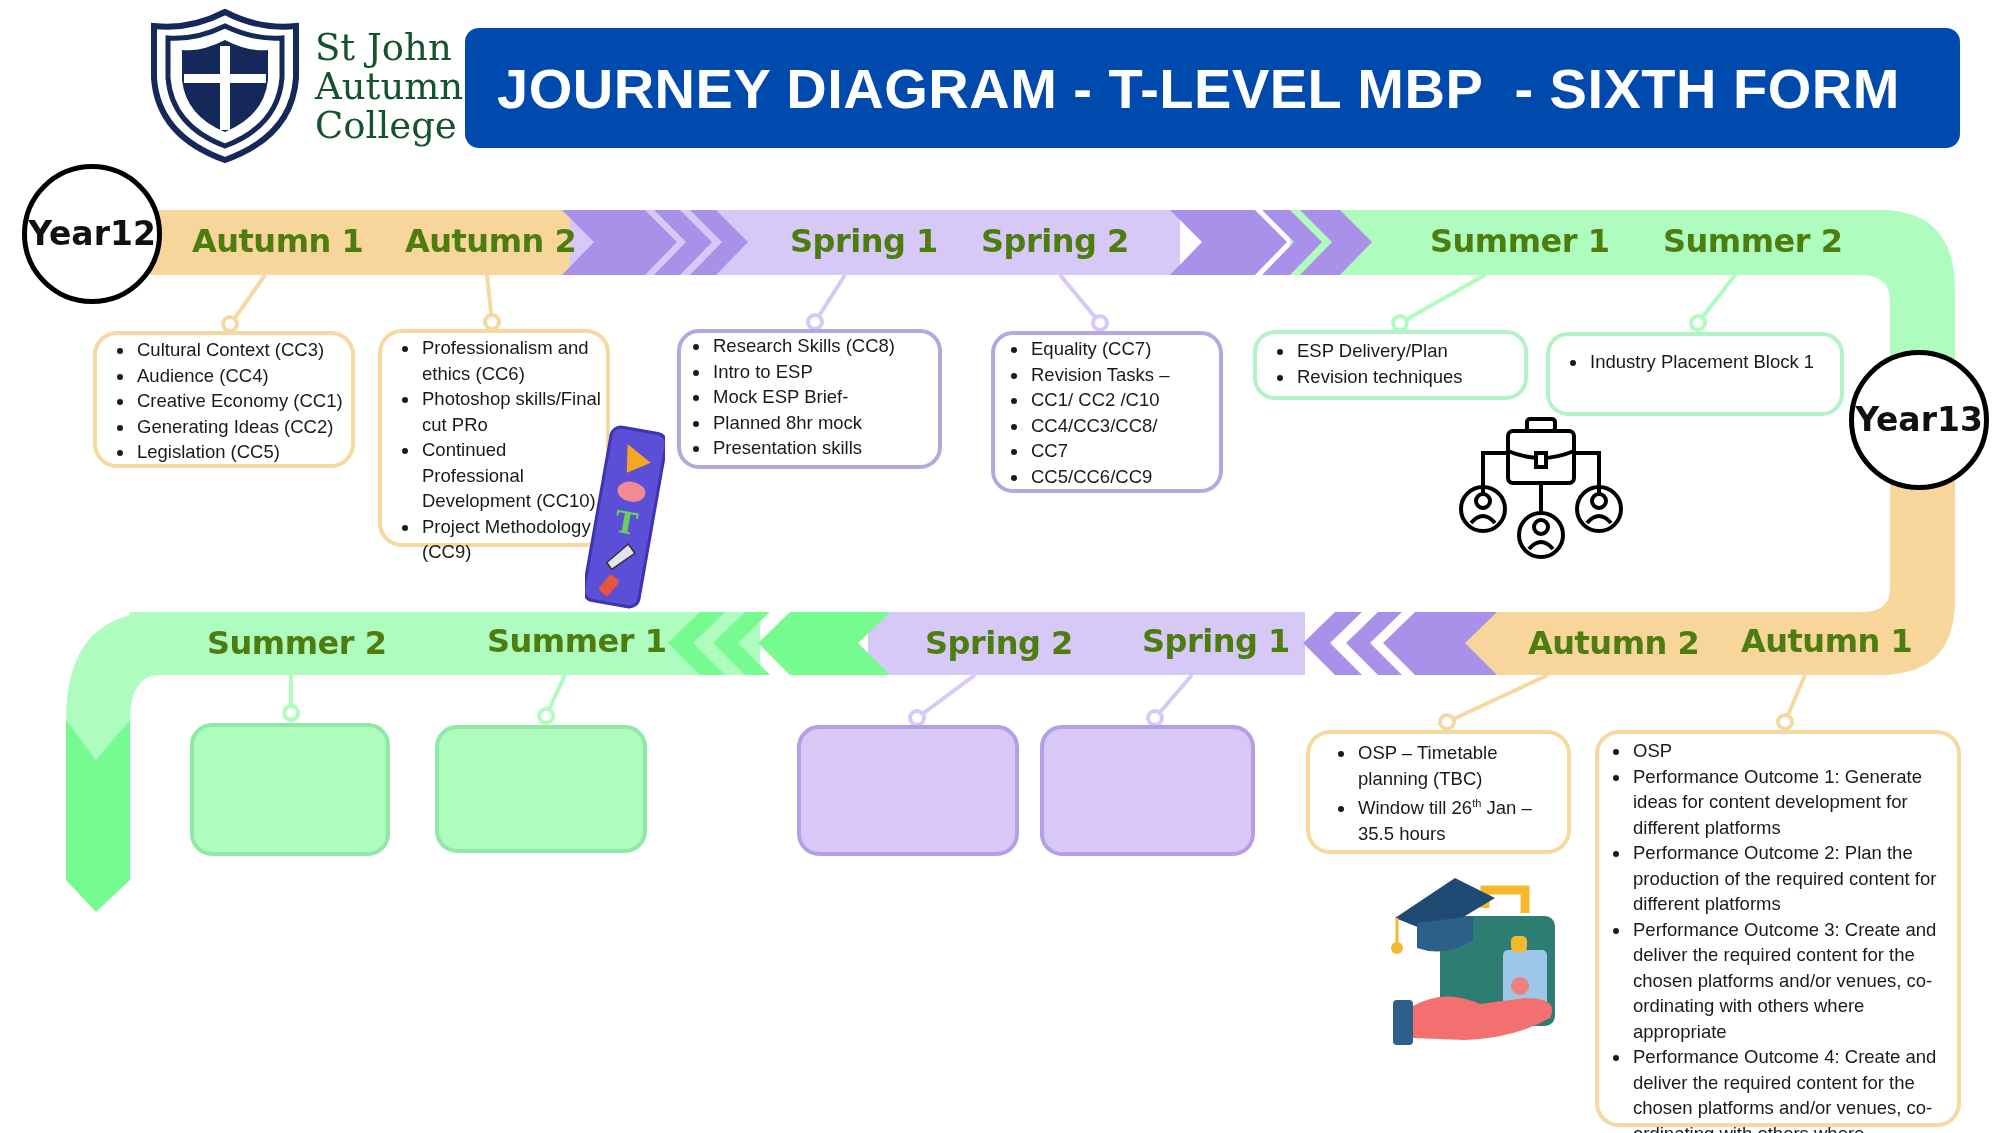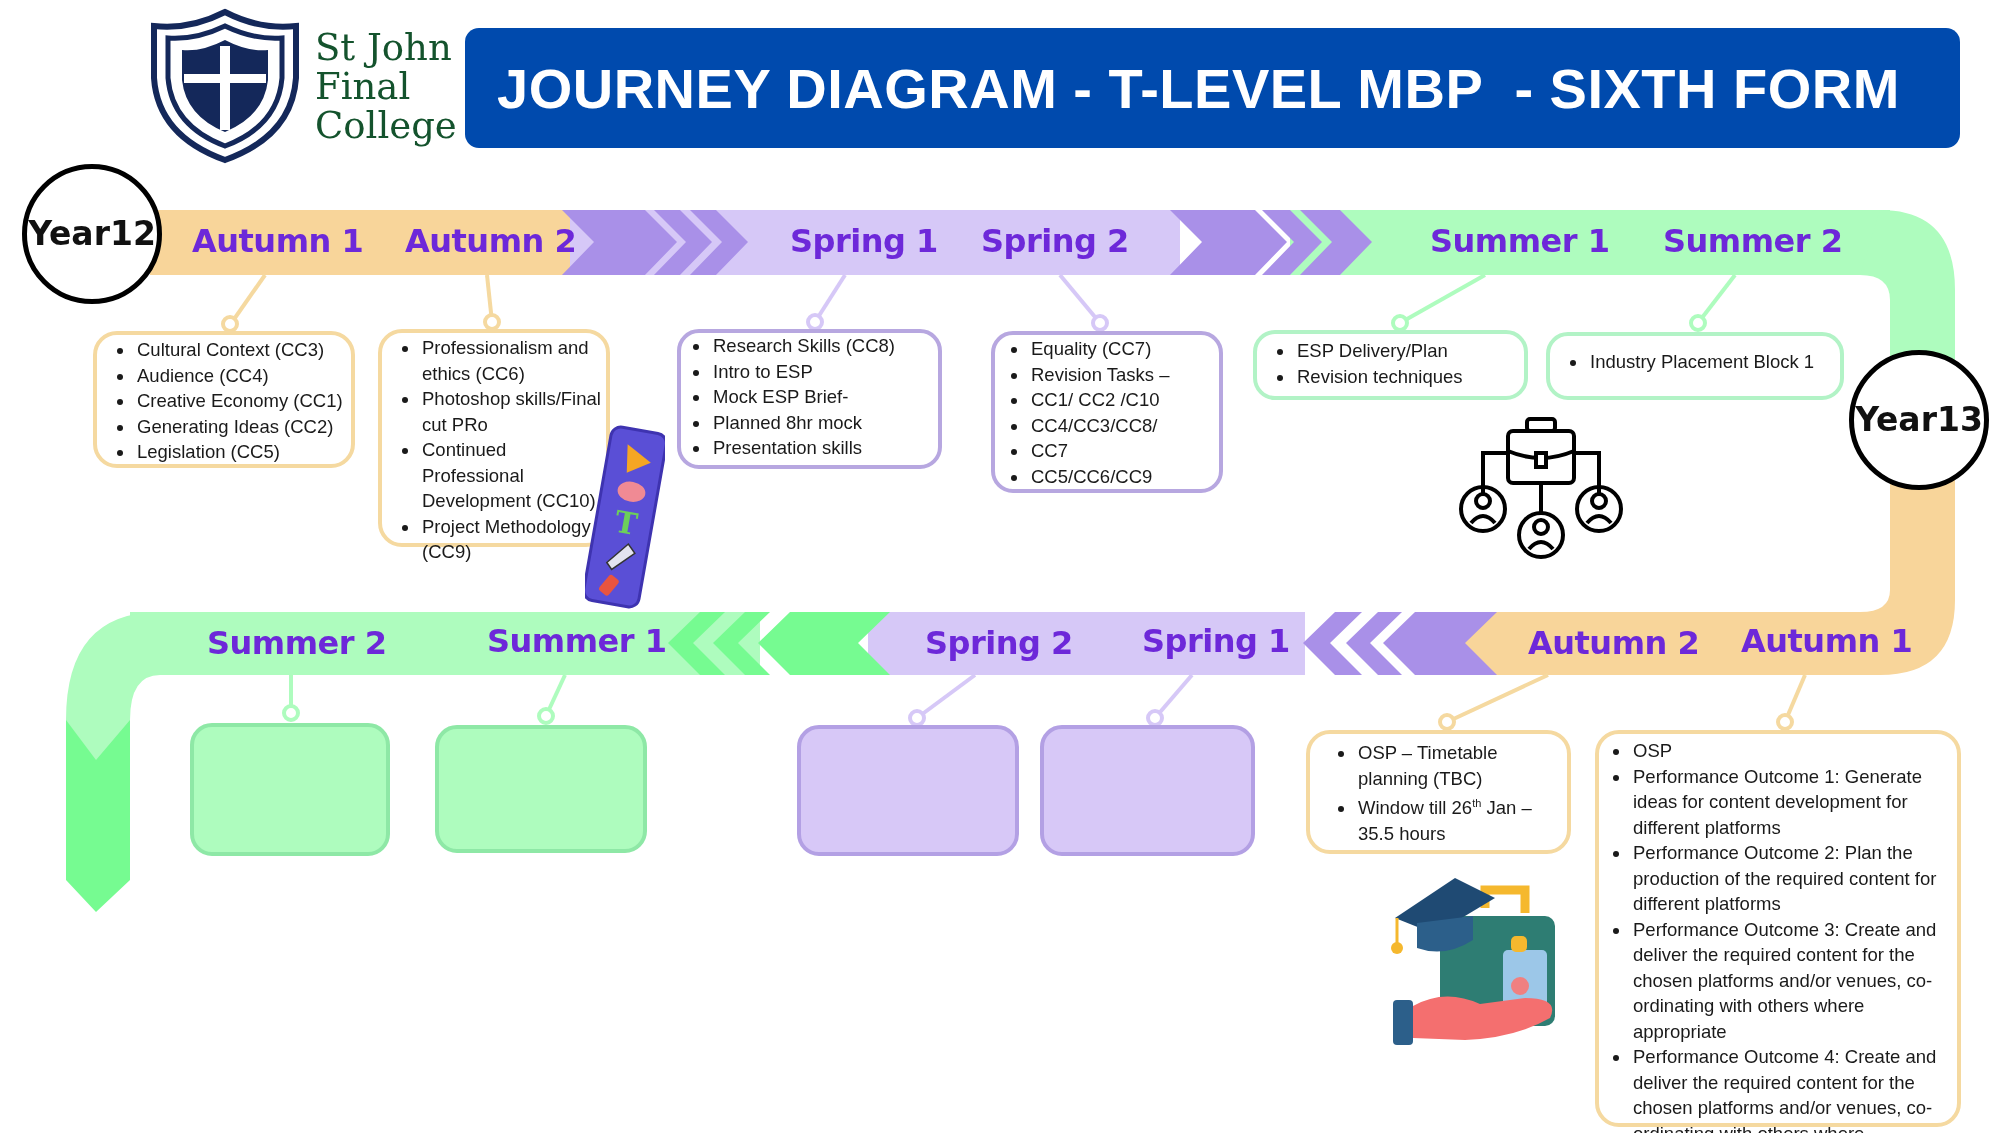--- a/index.html
+++ b/index.html
@@ -2,21 +2,21 @@
 <html><head>
 <meta charset="utf-8">
 <style>
   html,body{margin:0;padding:0;background:#fff;}
   body{width:2000px;height:1133px;position:relative;overflow:hidden;font-family:"Liberation Sans",sans-serif;}
   .abs{position:absolute;}
   #road{position:absolute;left:0;top:0;width:2000px;height:1133px;}
   .title-banner{left:465px;top:28px;width:1495px;height:120px;background:#004aad;border-radius:14px;color:#fff;display:flex;align-items:center;}
   .title-banner span{font-family:"Liberation Sans",sans-serif;font-weight:bold;font-size:56px;padding-left:32px;white-space:pre;letter-spacing:0.5px;}
   .logo-text{left:315px;top:28px;color:#14532d;font-family:"DejaVu Serif",serif;font-size:37px;line-height:39px;}
-  .term{font-family:"DejaVu Sans",sans-serif;font-weight:bold;font-size:32px;color:#6d28d9;white-space:nowrap;letter-spacing:-0.5px;}
+  .term{font-family:"DejaVu Sans",sans-serif;font-weight:bold;font-size:32px;color:#4d7c0f;white-space:nowrap;letter-spacing:-0.5px;}
   .year-circle{width:140px;height:140px;border:5px solid #000;border-radius:50%;background:#fff;display:flex;flex-direction:row;align-items:center;justify-content:center;box-sizing:border-box;font-family:"DejaVu Sans",sans-serif;font-weight:bold;font-size:33px;line-height:46px;color:#111;}
   .box{border:4px solid;border-radius:22px;background:#fff;box-sizing:border-box;}
   .box ul{margin:0;padding:0 0 0 38px;font-family:"Liberation Sans",sans-serif;font-size:18.5px;line-height:25.5px;color:#1a1a1a;}
   .box ul li{padding-left:2px;}
   .b-orange{border-color:#f5d9a0;border-radius:24px;}
   .b-purple{border-color:#b7a7e0;}
   .b-green{border-color:#b2f3c6;}
   .f-green{background:#aefcbe;border-color:#8ee8a6;}
   .f-purple{background:#d7c8f7;border-color:#b3a0e4;}
   sup{font-size:11px;}
@@ -89,21 +89,21 @@
 
 <svg class="abs" style="left:150px;top:8px;" width="150" height="156" viewBox="0 0 150 156">
   <path d="M75,4 Q40,22 4,18 L4,70 Q8,128 75,152 Q142,128 146,70 L146,18 Q110,22 75,4Z" fill="none" stroke="#14285a" stroke-width="6"></path>
   <path d="M75,18 Q46,32 18,30 L18,70 Q22,118 75,138 Q128,118 132,70 L132,30 Q104,32 75,18Z" fill="none" stroke="#14285a" stroke-width="5"></path>
   <path d="M75,32 Q52,44 32,42 L32,72 Q36,108 75,124 Q114,108 118,72 L118,42 Q98,44 75,32Z" fill="#14285a"></path>
   <rect x="70" y="38" width="10" height="84" fill="#fff"></rect>
   <rect x="34" y="66" width="82" height="9" fill="#fff"></rect>
 </svg>
 <div class="abs logo-text">
   <div>St John</div>
-  <div>Final</div>
+  <div>Autumn</div>
   <div>College</div>
 </div>
 <div class="abs title-banner">
   <span>JOURNEY DIAGRAM - T-LEVEL MBP  - SIXTH FORM</span>
 </div>
 
 <div class="abs year-circle" style="left:22px;top:164px;">
   <span>Year</span>
   <span>12</span>
 </div>
@@ -161,21 +161,21 @@
     <li>CC7</li>
     <li>CC5/CC6/CC9</li>
   </ul>
 </div>
 <div class="abs box b-green" style="left:1253px;top:330px;width:275px;height:70px;padding-top:4px;">
   <ul style="padding-left:38px;">
     <li>ESP Delivery/Plan</li>
     <li>Revision techniques</li>
   </ul>
 </div>
-<div class="abs box b-green" style="left:1546px;top:332px;width:298px;height:68px;padding-top:13px;">
+<div class="abs box b-green" style="left:1546px;top:332px;width:298px;height:84px;padding-top:13px;">
   <ul style="padding-left:38px;">
     <li>Industry Placement Block 1</li>
   </ul>
 </div>
 
 <div class="abs box f-green" style="left:190px;top:723px;width:200px;height:133px;"></div>
 <div class="abs box f-green" style="left:435px;top:725px;width:212px;height:128px;"></div>
 <div class="abs box f-purple" style="left:797px;top:725px;width:222px;height:131px;"></div>
 <div class="abs box f-purple" style="left:1040px;top:725px;width:215px;height:131px;"></div>
 <div class="abs box b-orange" style="left:1306px;top:730px;width:265px;height:124px;padding-top:6px;">

